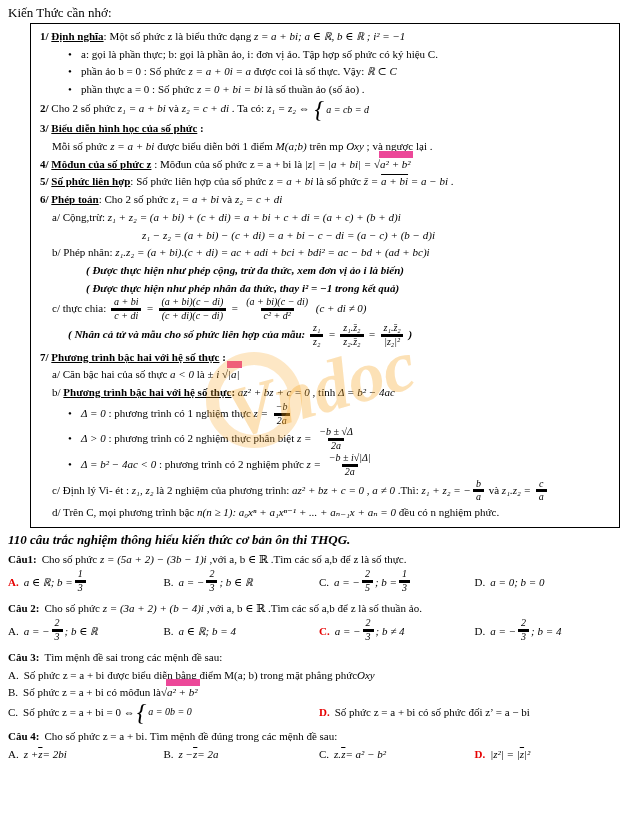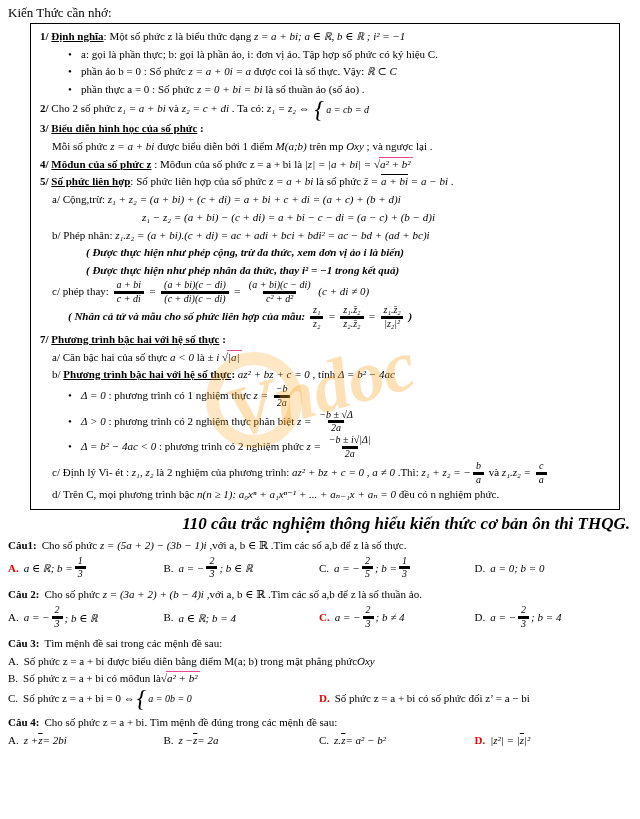--- a/index.html
+++ b/index.html
@@ -18,25 +18,25 @@
   .s-b{font-weight:bold}
   .s-u{text-decoration:underline}
   .s-i{font-style:italic}
   .s-m{font-style:italic}
   .s-o{text-decoration:overline}
   .frac{display:inline-flex;flex-direction:column;align-items:center;vertical-align:middle;margin:0 2px;line-height:1.08;font-size:10px;text-align:center}
   .frac .fn{padding:0 3px;display:block}
   .frac .fd{border-top:3px solid #000000;padding:0 3px;display:block}
   .sqrt{display:inline;white-space:nowrap}
   .sqrt .rs{margin-right:-1px}
-  .sqrt .rc{border-top:1px solid #ec4899;padding:0 2px 0 1px}
+  .sqrt .rc{border-top:7px solid #ec4899;padding:0 2px 0 1px}
   .cases{display:inline-flex;align-items:center;vertical-align:middle;margin-left:2px}
   .cases .cb{font-size:24px;line-height:.85;margin-right:2px;font-weight:normal}
   .cases .ccol{display:inline-flex;flex-direction:row;line-height:1.3;font-size:10px}
-  .quiz-heading{text-align:right;font-weight:bold;font-style:italic;font-size:17px;margin:4px 0 3px;position:relative;z-index:2}
+  .quiz-heading{text-align:left;font-weight:bold;font-style:italic;font-size:13px;margin:4px 0 3px;position:relative;z-index:2}
   .questions{position:relative;z-index:2}
   .question{margin:2px 0 6px}
   .stem{line-height:1.5}
   .q-label{font-weight:bold;margin-right:5px}
   .opt-row{display:flex;align-items:center;margin:2px 0;min-height:15px}
   .opt-row .option{flex:1 1 0;display:flex;align-items:center;white-space:nowrap}
   .opt-row.single .option{flex:0 1 auto;white-space:normal}
   .opt-label{margin-right:5px}
   .opt-label.red{color:#e60000;font-weight:bold}
   .watermark{
@@ -64,26 +64,27 @@
           <span class="cb">{</span>
           <span class="ccol">
             <span class="cl">a = c</span>
             <span class="cl">b = d</span>
           </span>
         </span></div>
       <div class="bline ind0"><span class="s-b">3/ </span><span class="s-b s-u">Biểu diễn hình học của số phức</span><span class="s-b"> :</span></div>
       <div class="bline ind1"><span>Mỗi số phức  </span><span class="s-m">z = a + bi</span><span> được biểu diễn bởi 1 điểm </span><span class="s-m">M(a;b)</span><span>  trên mp </span><span class="s-m">Oxy</span><span> ; và ngược lại .</span></div>
       <div class="bline ind0"><span class="s-b">4/ </span><span class="s-b s-u">Môđun của số phức z</span><span> : Môđun của số phức z = a + bi  là  </span><span class="s-m">|z| = |a + bi| = </span><span class="sqrt s-m"><span class="rs">√</span><span class="rc">a² + b²</span></span></div>
       <div class="bline ind0"><span class="s-b">5/ </span><span class="s-b s-u">Số phức liên hợp</span><span>: Số phức liên hợp của số phức  </span><span class="s-m">z = a + bi</span><span>  là số phức  </span><span class="s-m">z̄ = </span><span class="s-m s-o">a + bi</span><span class="s-m"> = a − bi</span><span> .</span></div>
+      <div class="bline ind0"><span class="s-b">6/ </span><span class="s-b s-u">Phép toán</span><span>: Cho 2 số phức  </span><span class="s-m">z₁ = a + bi</span><span>  và  </span><span class="s-m">z₂ = c + di</span></div>
       <div class="bline ind1"><span>a/ Cộng,trừ:      </span><span class="s-m">z₁ + z₂ = (a + bi) + (c + di) = a + bi + c + di = (a + c) + (b + d)i</span></div>
       <div class="bline ind4"><span class="s-m">z₁ − z₂ = (a + bi) − (c + di) = a + bi − c − di = (a − c) + (b − d)i</span></div>
       <div class="bline ind1"><span>b/ Phép nhân:  </span><span class="s-m">z₁.z₂ = (a + bi).(c + di) = ac + adi + bci + bdi² = ac − bd + (ad + bc)i</span></div>
       <div class="bline ind3"><span class="s-b s-i">( Được thực hiện như phép cộng, trừ đa thức, xem đơn vị ảo i là biến)</span></div>
       <div class="bline ind3"><span class="s-b s-i">( Được thực hiện như phép nhân  đa thức, thay i² = −1 trong kết quả)</span></div>
-      <div class="bline ind1"><span>c/ phép thay:  </span><span class="frac s-m">
+      <div class="bline ind1"><span>c/ thực chia:  </span><span class="frac s-m">
           <span class="fn">a + bi</span>
           <span class="fd">c + di</span>
         </span><span class="s-m"> = </span><span class="frac s-m">
           <span class="fn">(a + bi)(c − di)</span>
           <span class="fd">(c + di)(c − di)</span>
         </span><span class="s-m"> = </span><span class="frac s-m">
           <span class="fn">(a + bi)(c − di)</span>
           <span class="fd">c² + d²</span>
         </span><span class="s-m">      (c + di ≠ 0)</span></div>
       <div class="bline ind2"><span class="s-b s-i">( Nhân cả tử và mẫu cho số phức liên hợp của mẫu:   </span><span class="frac s-m">

